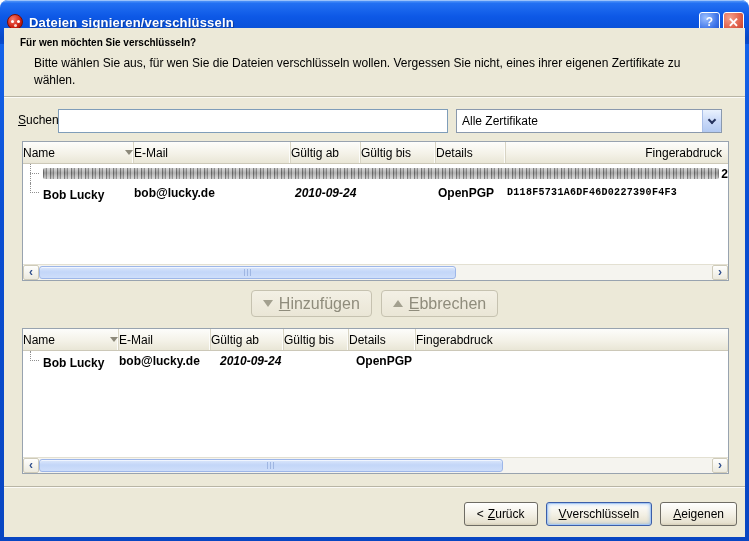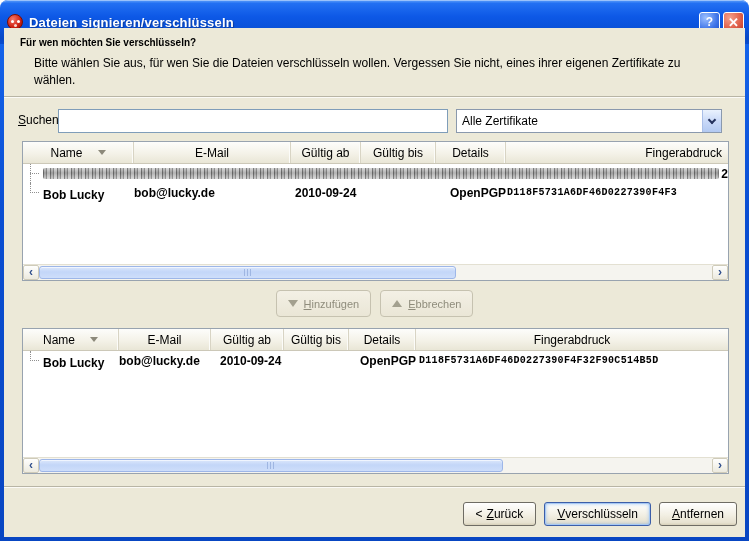--- a/index.html
+++ b/index.html
@@ -51,31 +51,31 @@
   
   .ctable{position:absolute;left:18px;width:707px;background:#fff;border:1px solid #98A3AF;
     display:flex;flex-direction:column;}
   .t1{top:113px;height:140px;}
   .t2{top:300px;height:146px;}
   .thead,.trow{display:grid;align-items:center;}
   .t1 .thead,.t1 .trow{grid-template-columns:111px 157px 70px 75px 70px 1fr;}
   .t2 .thead,.t2 .trow{grid-template-columns:96px 92px 73px 65px 67px 1fr;}
   .thead{height:22px;flex:none;background:linear-gradient(180deg,#FDFDFB,#F4F2E8 55%,#E9E6D6);
     border-bottom:1px solid #CCC8B8;}
-  .th{height:100%;display:flex;align-items:center;justify-content:center;border-right:1px solid #D8D4C4;
+  .th{height:100%;display:flex;align-items:center;justify-content:space-between;border-right:1px solid #D8D4C4;
     box-shadow:inset -1px 0 0 #FCFCF9;white-space:nowrap;}
   .th:last-child{border-right:none;box-shadow:none;}
   .th-fp-right{justify-content:flex-end;padding-right:6px;}
   .sort{width:0;height:0;border-left:4px solid transparent;border-right:4px solid transparent;
     border-top:5px solid #8C897A;margin-left:15px;}
   .tbody{flex:1;overflow:hidden;}
   .trow{height:19px;font-weight:bold;white-space:nowrap;}
   .cell{overflow:visible;}
   .name-cell{display:flex;align-items:flex-end;}
-  .c-date{padding-left:4px;}.c-det{padding-left:2px;text-align:right;}
+  .c-date{padding-left:4px;font-style:italic;}.c-det{padding-left:2px;}
   .t2 .c-date{padding-left:9px;}.t2 .c-det{padding-left:7px;}
   .fp{font-family:"Liberation Mono",monospace;font-size:10px;font-weight:bold;letter-spacing:.3px;
     overflow:hidden;padding-left:1px;}
   .t2 .fp{padding-left:3px;}
   .tree{width:12px;height:19px;position:relative;flex:none;margin-left:5px;margin-right:3px;}
   .tree::before{content:"";position:absolute;left:2px;top:0;height:10px;border-left:1px dotted #8F8F8F;}
   .tree.cont::before{height:19px;}
   .tree::after{content:"";position:absolute;left:2px;top:9px;width:9px;border-top:1px dotted #8F8F8F;}
   .rrow{display:flex;align-items:center;height:19px;font-weight:bold;}
   .smudge{flex:1;height:11px;margin:0 1px 0 0;border-radius:2px;filter:blur(.3px);
@@ -94,21 +94,21 @@
     background:linear-gradient(180deg,#DCE7FB,#C3D6F8 45%,#CEDEFA);box-shadow:inset 0 1px 0 #F0F5FE;
     display:flex;align-items:center;justify-content:center;}
   .t1 .sb-thumb{width:62%;}
   .t2 .sb-thumb{width:69%;}
   .grip{width:8px;height:7px;background:repeating-linear-gradient(90deg,#9FB6E2 0 1px,transparent 1px 3px);}
 
   
   .transfer{position:absolute;top:262px;left:0;right:0;display:flex;justify-content:center;gap:9px;}
   .xfer-btn{display:flex;align-items:center;gap:6px;padding:0 11px;height:27px;
     background:linear-gradient(180deg,#F3F0E5,#EAE6D6);border:1px solid #C6C2B0;border-radius:4px;
-    color:#8F8C7C;font-size:11px;}
+    color:#8F8C7C;font-size:16px;}
   .tri{width:0;height:0;border-left:5px solid transparent;border-right:5px solid transparent;}
   .tri-down{border-top:7px solid #A3A08F;}
   .tri-up{border-bottom:7px solid #A3A08F;}
 
   
   .footer{position:absolute;top:474px;right:8px;display:flex;gap:8px;}
   .btn{height:24px;padding:0 12px;border:1px solid #6E6C64;border-radius:3px;
     background:linear-gradient(180deg,#FFFFFF,#F2EFE3 55%,#E6E1CF 90%,#D6CFB8);
     font:12px "Liberation Sans",sans-serif;display:flex;align-items:center;white-space:nowrap;cursor:default;}
   .btn-pre{margin-right:4px;}
@@ -236,21 +236,20 @@
       <div class="tbody">
         <div class="trow">
           <div class="cell name-cell">
               <span class="tree"></span>
               <span>Bob Lucky</span>
             </div>
           <div class="cell">bob@lucky.de</div>
           <div class="cell c-date">2010-09-24</div>
           <div class="cell"></div>
           <div class="cell c-det">OpenPGP</div>
-          <div class="cell fp">D118F5731A6DF46D0227390F4F32F90C514B5D</div>
         </div>
       </div>
       <div class="hscroll">
         <div class="sb-btn">
             <span>‹</span>
           </div>
         <div class="sb-track">
           <div class="sb-thumb">
               <div class="grip"></div>
             </div>
@@ -268,18 +267,18 @@
           <span class="btn-pre">&lt;</span>
           <span class="u">Z</span>
           <span>urück</span>
         </button>
       <button class="btn primary">
           <span class="u">V</span>
           <span>verschlüsseln</span>
         </button>
       <button class="btn">
           <span class="u">A</span>
-          <span>ntfernen</span>
+          <span>eigenen</span>
         </button>
     </div>
 
   </div>
 </div>
 
 </body></html>

